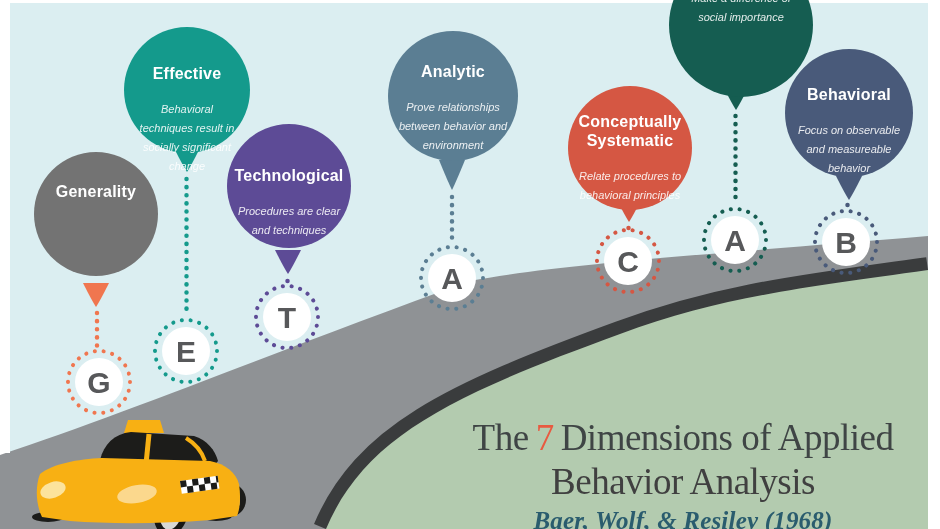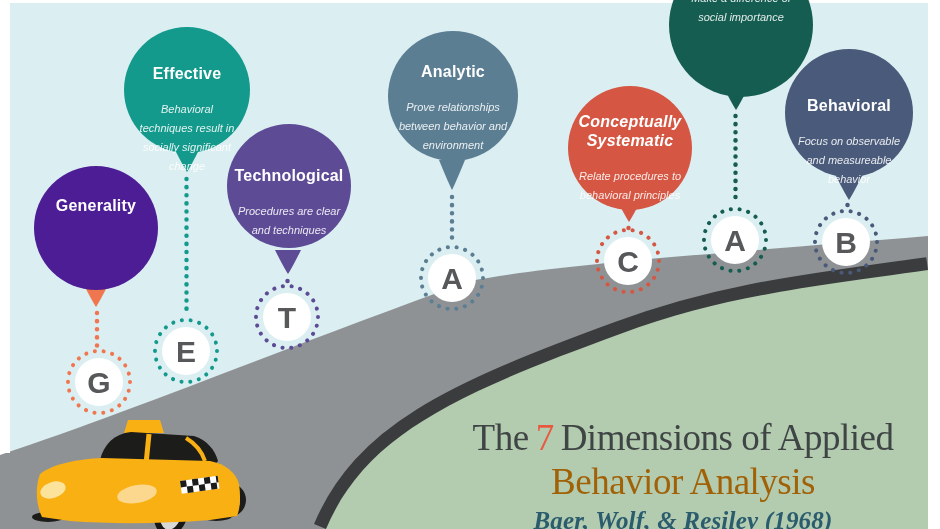--- a/index.html
+++ b/index.html
@@ -8,21 +8,21 @@
     font-family:"Liberation Sans",sans-serif;
   }
   #bg-svg{position:absolute;left:0;top:0;width:940px;height:529px;}
   .balloon{
     position:absolute;border-radius:50%;color:#fff;text-align:center;
     box-sizing:border-box;padding:0 10px;
   }
   .b-title{
     font-weight:bold;font-size:16px;letter-spacing:.2px;white-space:nowrap;line-height:19px;
   }
-  .b-title.wrap{white-space:normal;font-style:italic;}
+  .b-title.wrap{white-space:normal;}
   .b-sub{
     font-size:11px;font-style:italic;line-height:19px;color:rgba(255,255,255,.88);
     margin-top:17px;
   }
   #title-block{
     position:absolute;left:430px;top:416px;width:506px;text-align:center;
     font-family:"Liberation Serif",serif;
   }
   #title-line1,#title-line2{
     font-weight:normal;font-size:37px;line-height:44px;letter-spacing:-.5px;
@@ -122,21 +122,21 @@
       <circle cx="735" cy="240" r="24" fill="#ffffff"></circle>
       <text x="735" y="251" font-size="30" font-weight="bold" text-anchor="middle" style="fill: rgb(87, 88, 90);">A</text>
     </g>
     <g>
       <circle cx="846" cy="242" r="31" fill="none" stroke-width="4" stroke-linecap="round" stroke-dasharray="0.1 8.75" style="stroke: rgb(73, 90, 122);"></circle>
       <circle cx="846" cy="242" r="24" fill="#ffffff"></circle>
       <text x="846" y="253" font-size="30" font-weight="bold" text-anchor="middle" style="fill: rgb(87, 88, 90);">B</text>
     </g>
   </svg>
 
-  <div class="balloon" style="left: 34px; top: 166px; width: 124px; height: 124px; background: #4c1d95;">
+  <div class="balloon" style="left: 34px; top: 152px; width: 124px; height: 124px; background: #737373;">
     <div class="b-title" style="margin-top:30px;">Generality</div>
   </div>
   <div class="balloon" style="left: 124px; top: 27px; width: 126px; height: 126px; background: rgb(20, 154, 140);">
     <div class="b-title" style="margin-top:37px;">Effective</div>
     <div class="b-sub">Behavioral techniques result in socially significant change</div>
   </div>
   <div class="balloon" style="left: 227px; top: 124px; width: 124px; height: 124px; padding: 0px 6px; background: rgb(93, 75, 150);">
     <div class="b-title" style="margin-top:42px;">Technological</div>
     <div class="b-sub">Procedures are clear and techniques</div>
   </div>
@@ -146,25 +146,25 @@
   </div>
   <div class="balloon" style="left: 568px; top: 86px; width: 124px; height: 124px; background: rgb(213, 87, 67);">
     <div class="b-title wrap" style="margin-top:26px;">Conceptually Systematic</div>
     <div class="b-sub">Relate procedures to behavioral principles</div>
   </div>
   <div class="balloon" style="left: 669px; top: -47px; width: 144px; height: 144px; padding: 0px 12px; background: rgb(21, 93, 81);">
     <div class="b-title" style="">Applied</div>
     <div class="b-sub">Make a difference of social importance</div>
   </div>
   <div class="balloon" style="left: 785px; top: 49px; width: 128px; height: 128px; background: rgb(73, 90, 122);">
-    <div class="b-title" style="margin-top:47px;">Behavioral</div>
+    <div class="b-title" style="margin-top:36px;">Behavioral</div>
     <div class="b-sub">Focus on observable and measureable behavior</div>
   </div>
 
   <div id="title-block">
     <div id="title-line1" style="color: rgb(63, 69, 69);">
       <span>The</span><span id="title-num" style="color: rgb(232, 90, 64);">7</span><span>Dimensions of Applied</span>
     </div>
-    <div id="title-line2" style="color: #a16207;">Behavior Analysis</div>
+    <div id="title-line2" style="color: #404040;">Behavior Analysis</div>
     <div id="citation" style="color: rgb(42, 92, 110);">Baer, Wolf, &amp; Resiley (1968)</div>
   </div>
 
 </div>
 
 </body></html>

